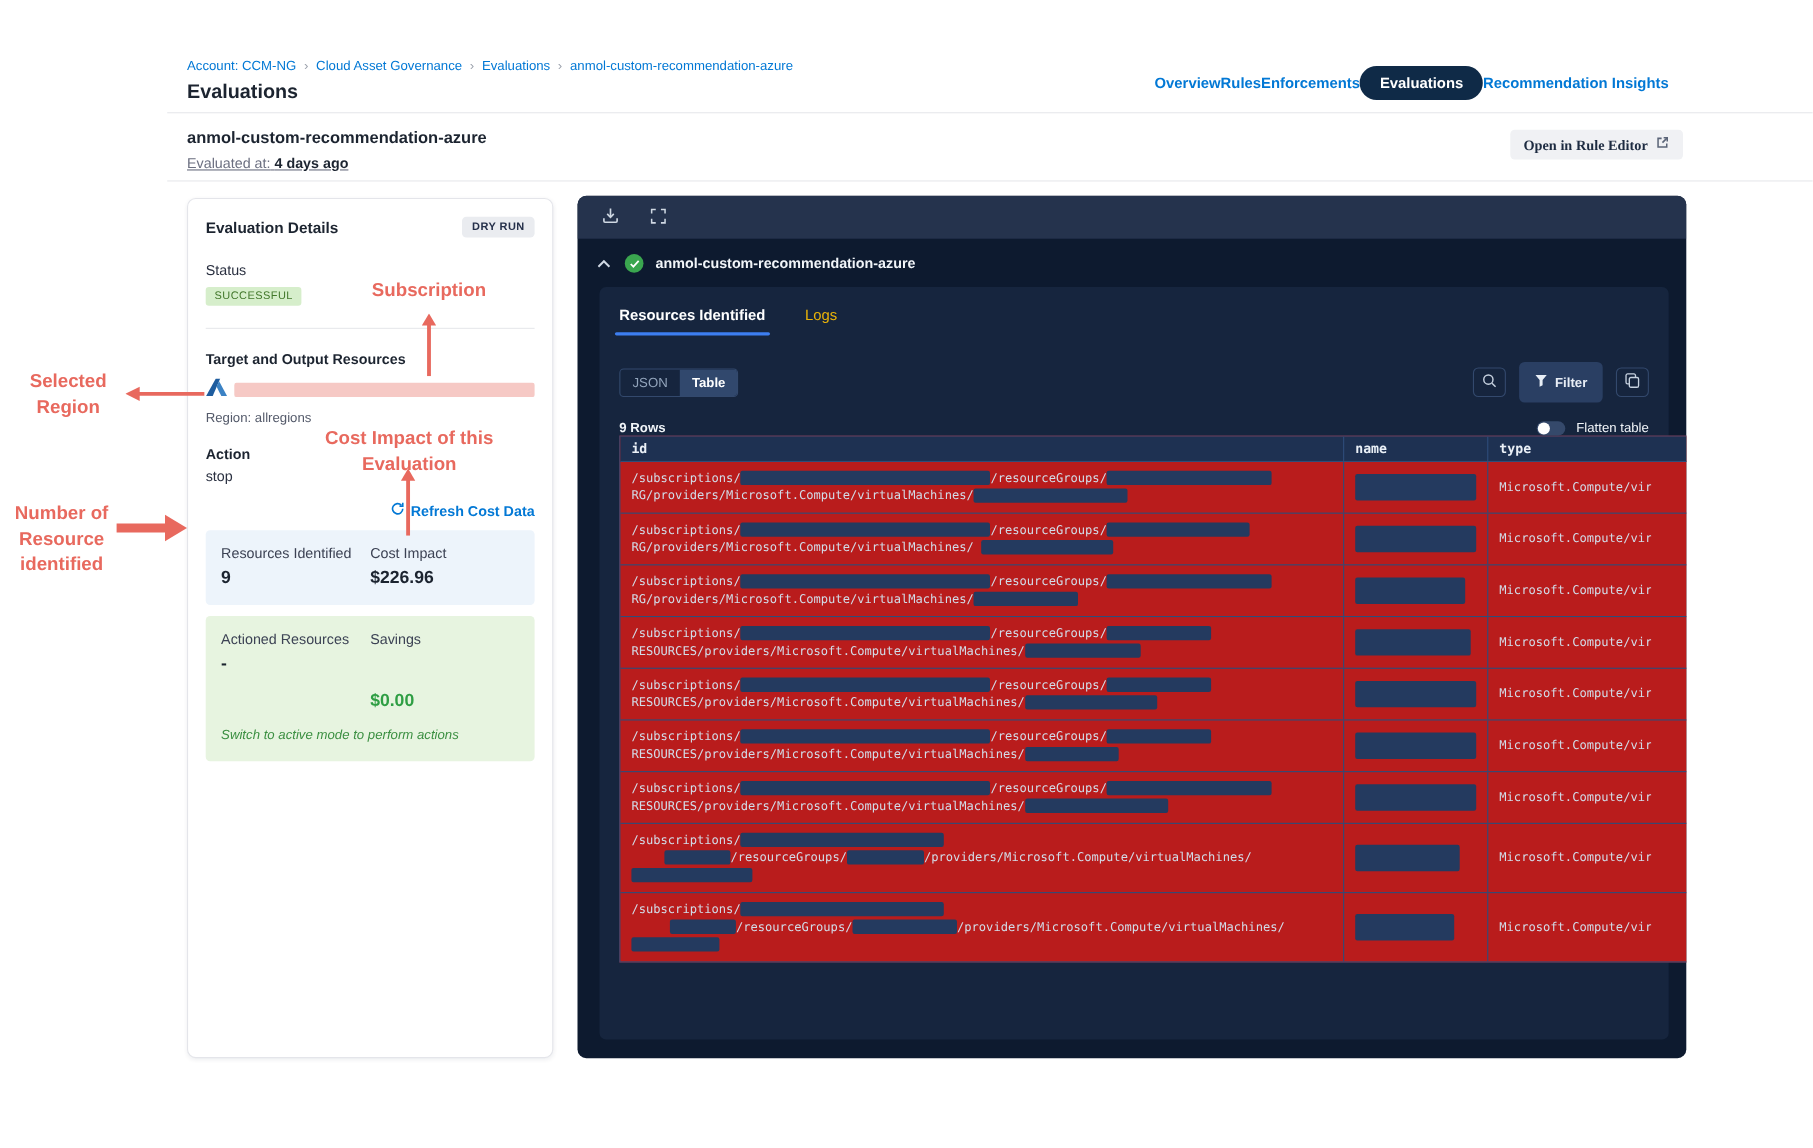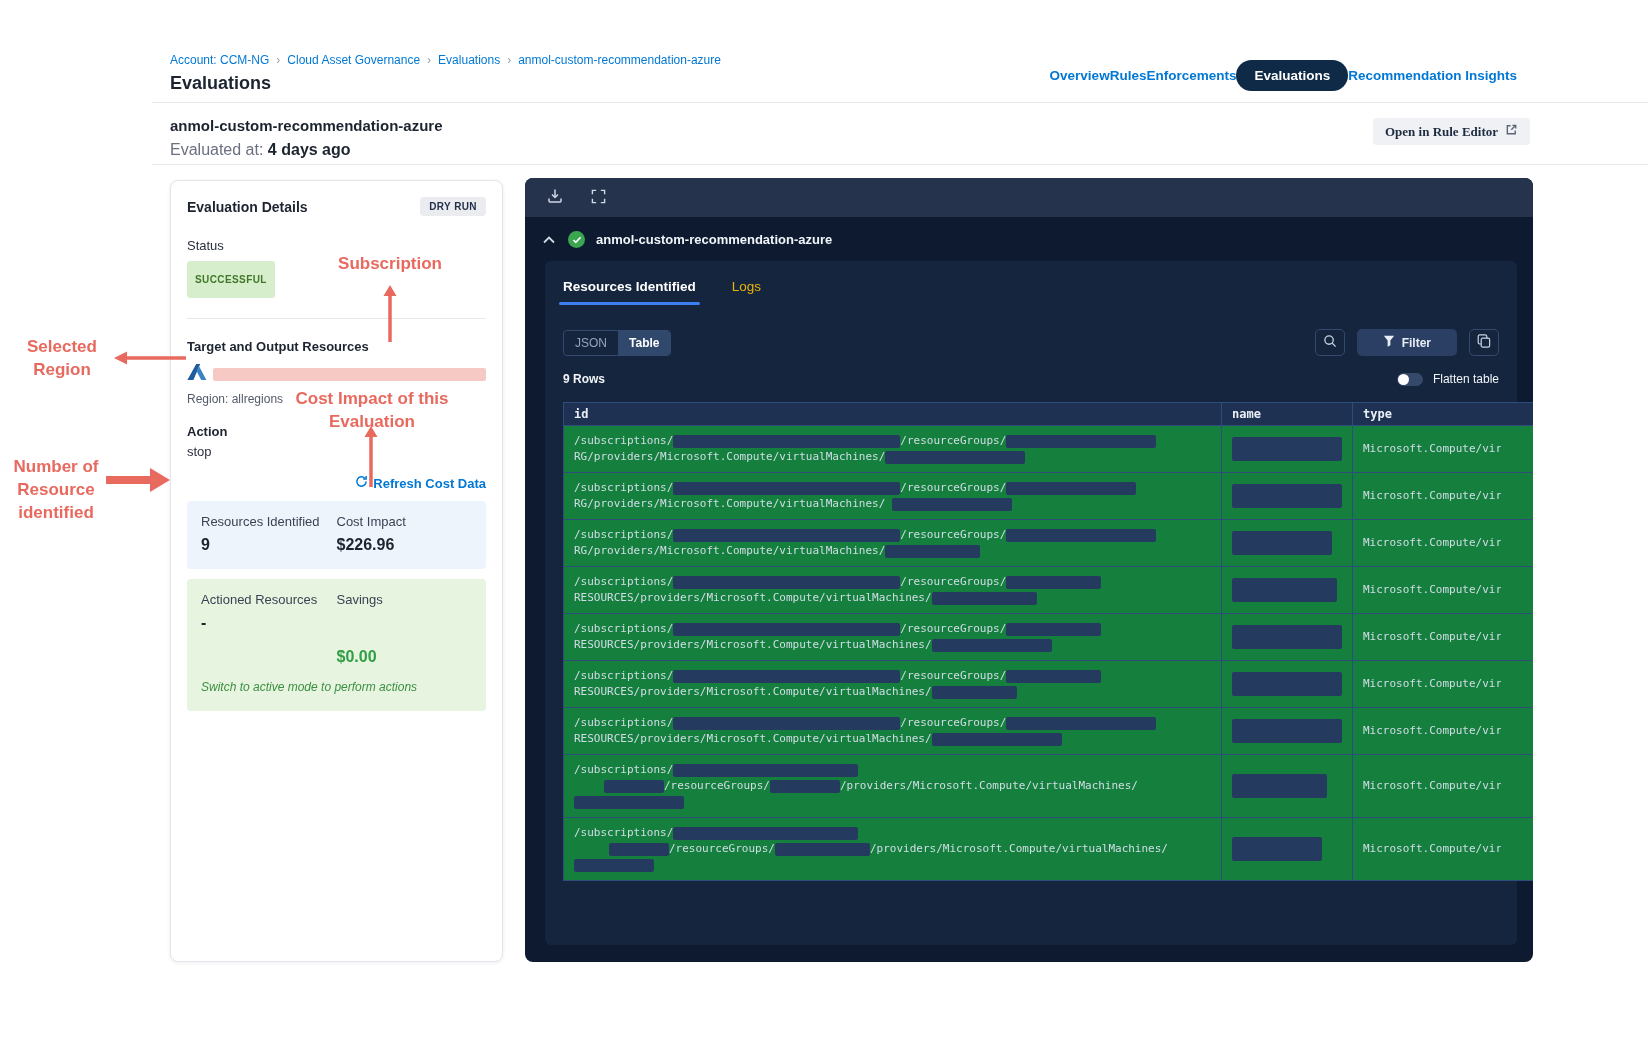--- a/index.html
+++ b/index.html
@@ -11,31 +11,31 @@
   .bc-item { color:#0278d5; cursor:pointer; }
   .bc-sep { color:#9aa0ab; margin:0 7px; font-size:12px; }
   .page-title { position:absolute; left:18px; top:73px; font-size:18px; font-weight:bold; color:#1c2430; }
   .top-nav { position:absolute; right:131px; top:60px; display:flex; align-items:center; }
   .nav-tab { font-size:13.5px; font-weight:bold; color:#0278d5; cursor:pointer; white-space:nowrap; }
   .nav-tab.active { background:#0f2a47; color:#ffffff; padding:8px 18px; border-radius:17px; }
 
   
   .sub-header { position:absolute; left:152px; top:104px; right:0; height:61px; background:#fff; border-bottom:1px solid #e7e8ec; }
   .sub-title { position:absolute; left:18px; top:13px; font-size:15px; font-weight:bold; color:#1c2430; }
-  .sub-meta { position:absolute; left:18px; top:37px; font-size:16px; color:#6b6f80; }
+  .sub-meta { position:absolute; left:18px; top:37px; font-size:13px; color:#6b6f80;text-decoration:underline; }
   .sub-meta b { color:#1c2430; }
   .rule-editor-btn { position:absolute; right:118px; top:14px; height:27px; background:#f0f1f4; border:none; border-radius:4px; font-family:Liberation Serif, serif; font-size:13px; font-weight:bold; color:#1d2b41; padding:0 12px; display:flex; align-items:center; gap:7px; cursor:pointer; }
 
   
   .details-card { position:absolute; left:170px; top:180px; width:333px; height:782px; background:#fff; border:1px solid #e4e5ea; border-radius:8px; box-shadow:0 1px 4px rgba(20,30,60,.07); padding:16px; }
   .card-head { display:flex; justify-content:space-between; align-items:center; }
   .card-title { font-size:14px; font-weight:bold; color:#1c2430; }
   .dry-run-badge { background:#eaecf0; color:#25304a; font-size:10px; font-weight:bold; letter-spacing:.4px; padding:4px 9px; border-radius:4px; }
   .fld-label { font-size:13px; color:#2a3040; margin-top:22px; }
-  .status-badge { display:inline-block; margin-top:8px; background:#d6eecb; color:#41772a; font-size:10px; font-weight:bold; letter-spacing:.4px; padding:13px 8px; border-radius:3px; }
+  .status-badge { display:inline-block; margin-top:8px; background:#d6eecb; color:#41772a; font-size:10px; font-weight:normal; letter-spacing:.4px; padding:3px 8px; border-radius:3px; }
   .card-divider { border:none; border-top:1px solid #e7e8ec; margin:20px 0 0; }
   .target-label { font-size:13px; font-weight:bold; color:#1c2430; margin-top:20px; }
   .target-row { display:flex; align-items:center; gap:6px; margin-top:10px; }
   .redact-pink { height:13px; flex:1; background:#f6c9c5; border-radius:2px; }
   .region-text { font-size:12px; color:#545a6a; margin-top:8px; }
   .action-label { font-size:13px; font-weight:bold; color:#1c2430; margin-top:18px; }
   .action-value { font-size:13px; color:#2a3040; margin-top:5px; }
   .refresh-row { display:flex; justify-content:flex-end; margin-top:16px; }
   .refresh-link { display:flex; align-items:center; gap:5px; font-size:13px; font-weight:bold; color:#0278d5; cursor:pointer; }
   .stat-box { border-radius:4px; padding:13px 14px 15px; margin-top:10px; display:flex; flex-wrap:wrap; }
@@ -58,30 +58,30 @@
   .tabs-row { display:flex; gap:36px; align-items:flex-end; }
   .ctab { font-size:13.5px; color:#eab308; padding-bottom:11px; cursor:pointer; position:relative; }
   .ctab.active { color:#ffffff; font-weight:bold; }
   .ctab.active::after { content:""; position:absolute; left:-4px; right:-4px; bottom:0; height:3px; background:#3d7ef0; border-radius:2px; }
   .controls-row { display:flex; align-items:center; margin-top:24px; }
   .seg-ctl { display:flex; border:1px solid #33496d; border-radius:4px; overflow:hidden; }
   .seg-opt { font-size:12px; color:#93a5bc; padding:5px 11px; cursor:pointer; }
   .seg-opt.active { background:#31486d; color:#fff; font-weight:bold; }
   .controls-spacer { flex:1; }
   .sq-btn { width:30px; height:27px; border:1px solid #33496d; background:transparent; border-radius:5px; display:flex; align-items:center; justify-content:center; cursor:pointer; margin-left:12px; }
-  .filter-btn { height:27px; background:#2a3f63; border:none; border-radius:5px; color:#e8eef6; font-family:inherit; font-size:12px; font-weight:bold; display:flex; align-items:center; gap:7px; padding:0 26px; cursor:pointer; margin-left:12px; }
+  .filter-btn { height:37px; background:#2a3f63; border:none; border-radius:5px; color:#e8eef6; font-family:inherit; font-size:12px; font-weight:bold; display:flex; align-items:center; gap:7px; padding:0 14px; cursor:pointer; margin-left:12px; }
   .rows-row { display:flex; align-items:center; margin-top:16px; }
   .rows-count { font-size:12px; font-weight:bold; color:#f1f5f9; }
   .flatten-wrap { margin-left:auto; display:flex; align-items:center; gap:10px; }
   .toggle { width:26px; height:13px; background:#35496b; border-radius:7px; position:relative; cursor:pointer; }
   .toggle .knob { position:absolute; left:1px; top:1px; width:11px; height:11px; background:#fff; border-radius:50%; }
   .flatten-label { font-size:12px; color:#f1f5f9; }
 
   
-  .rtable { margin-top:16px; width:1024px; border:1px solid #2e4d7a; background:#15803d; font-family:"DejaVu Sans Mono","Liberation Mono",monospace; }
+  .rtable { margin-top:0; width:1024px; border:1px solid #2e4d7a; background:#b91c1c; font-family:"DejaVu Sans Mono","Liberation Mono",monospace; }
   .thead { display:flex; background:#1e3152; border-bottom:1px solid #2e4d7a; }
   .th { font-size:12px; font-weight:bold; color:#eaf0f7; padding:4px 10px; }
   .trow { display:flex; border-bottom:1px solid #2e4d7a; min-height:46px; cursor:default; }
   .trow:last-child { border-bottom:none; }
   .tcell { padding:7px 10px; font-size:11px; line-height:16px; color:#d2dce8; overflow:hidden; white-space:nowrap; }
   .c-id { width:658px; border-right:1px solid #2e4d7a; white-space:normal; }
   .c-name { width:131px; border-right:1px solid #2e4d7a; display:flex; align-items:center; }
   .c-type { width:148px; display:flex; align-items:center; }
   .redact { display:inline-block; height:13px; background:#243a5f; border-radius:2px; vertical-align:middle; }
   .name-redact { height:24px; border-radius:2px; }

